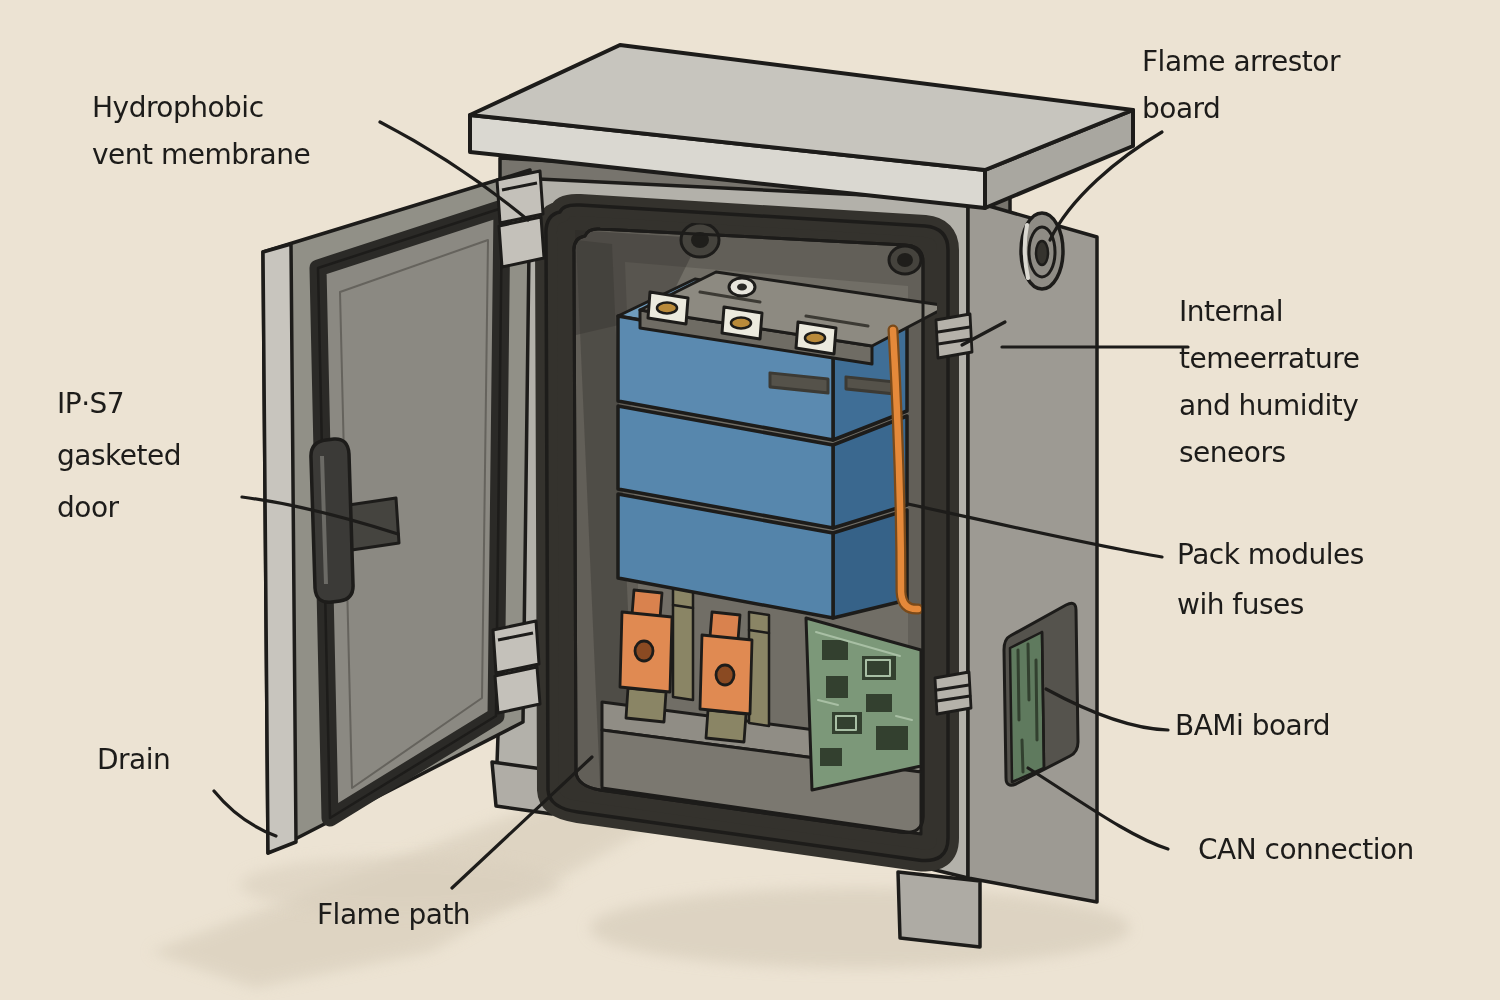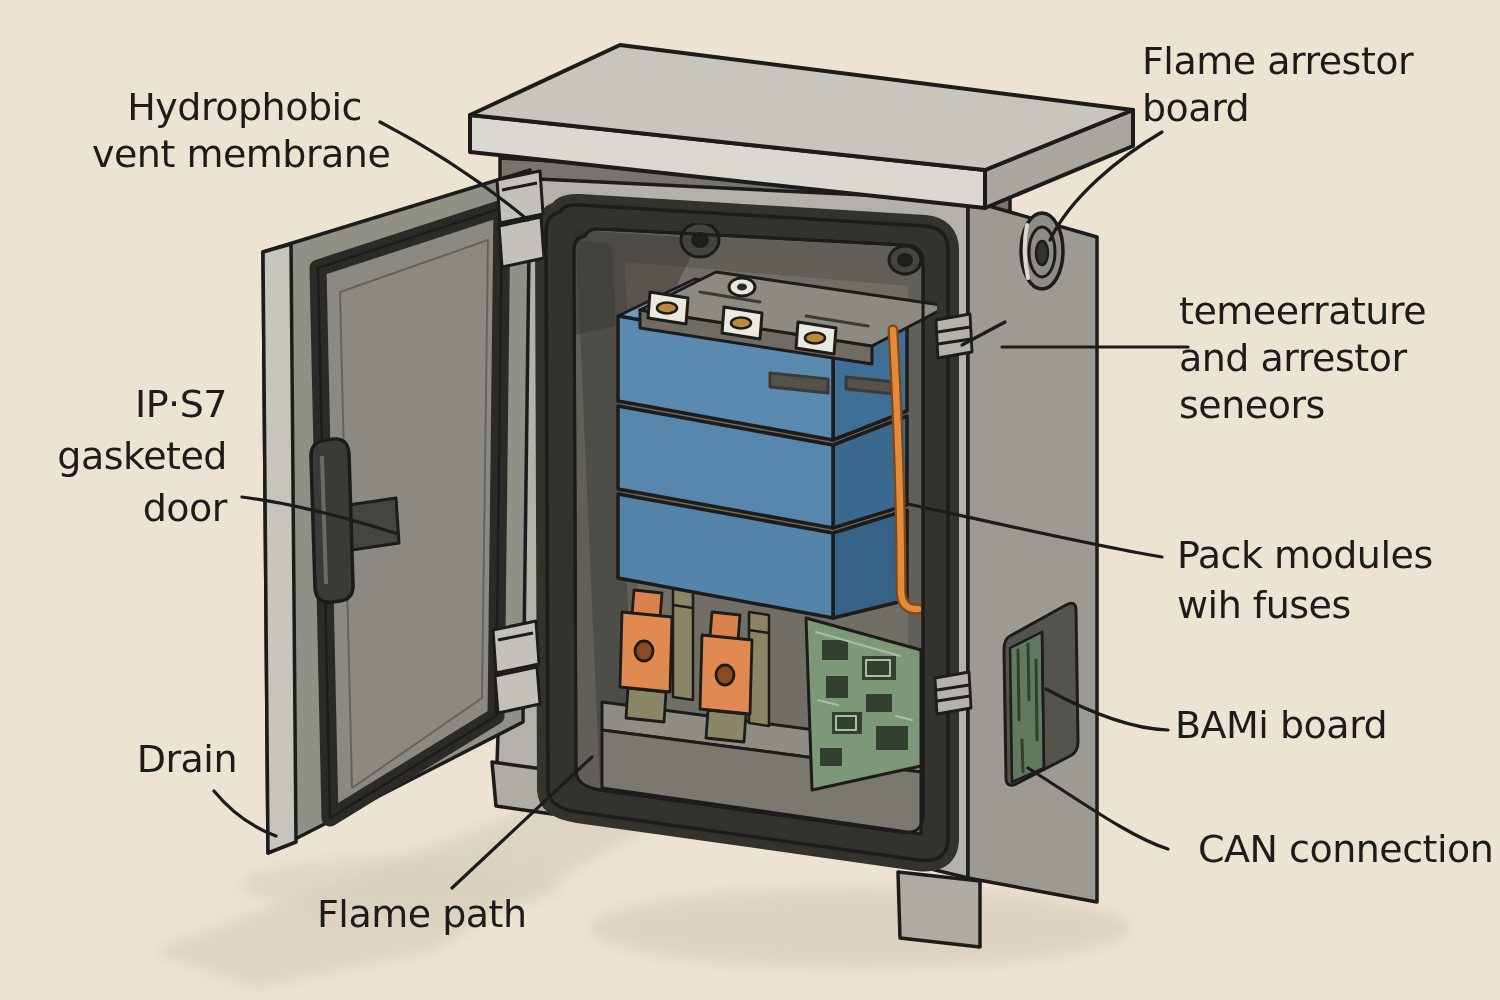--- a/index.html
+++ b/index.html
@@ -4,24 +4,24 @@
 <style>
   html,body{margin:0;padding:0;}
   body{
     width:1500px;height:1000px;overflow:hidden;position:relative;
     background:#ece3d3;
     font-family:"DejaVu Sans","Liberation Sans",sans-serif;
   }
   #stage{position:absolute;inset:0;width:1500px;height:1000px;}
   svg{position:absolute;left:0;top:0;}
   .label{
-    position:absolute;color:#1d1c1a;font-size:38px;line-height:47px;
+    position:absolute;color:#1d1c1a;font-size:28px;line-height:47px;
     letter-spacing:-0.5px;font-weight:500;white-space:nowrap;
   }
-  .label.right{text-align:right;}
+  .label.right{text-align:left;}
   .lh52{line-height:52px;}
   .lh51{line-height:51px;margin-top:44px;}
   .lh50{line-height:50px;}
 </style>
 </head>
 <body>
 
 <div id="stage">
 
 <svg width="1500" height="1000" viewBox="0 0 1500 1000">
@@ -231,22 +231,23 @@
   <div>board</div>
 </div>
 
 <div class="label right lh52" style="left:57px;top:378px;width:170px;">
   <div>IP·S7</div>
   <div>gasketed</div>
   <div>door</div>
 </div>
 
 <div class="label" style="left:1179px;top:288px;">
+  <div>Internal</div>
   <div>temeerrature</div>
-  <div>and arrestor</div>
+  <div>and humidity</div>
   <div>seneors</div>
 </div>
 
 <div class="label" style="left:1175px;top:702px;">
   <div>BAMi board</div>
 </div>
 
 <div class="label lh50" style="left:1177px;top:530px;">
   <div>Pack modules</div>
   <div>wih fuses</div>

